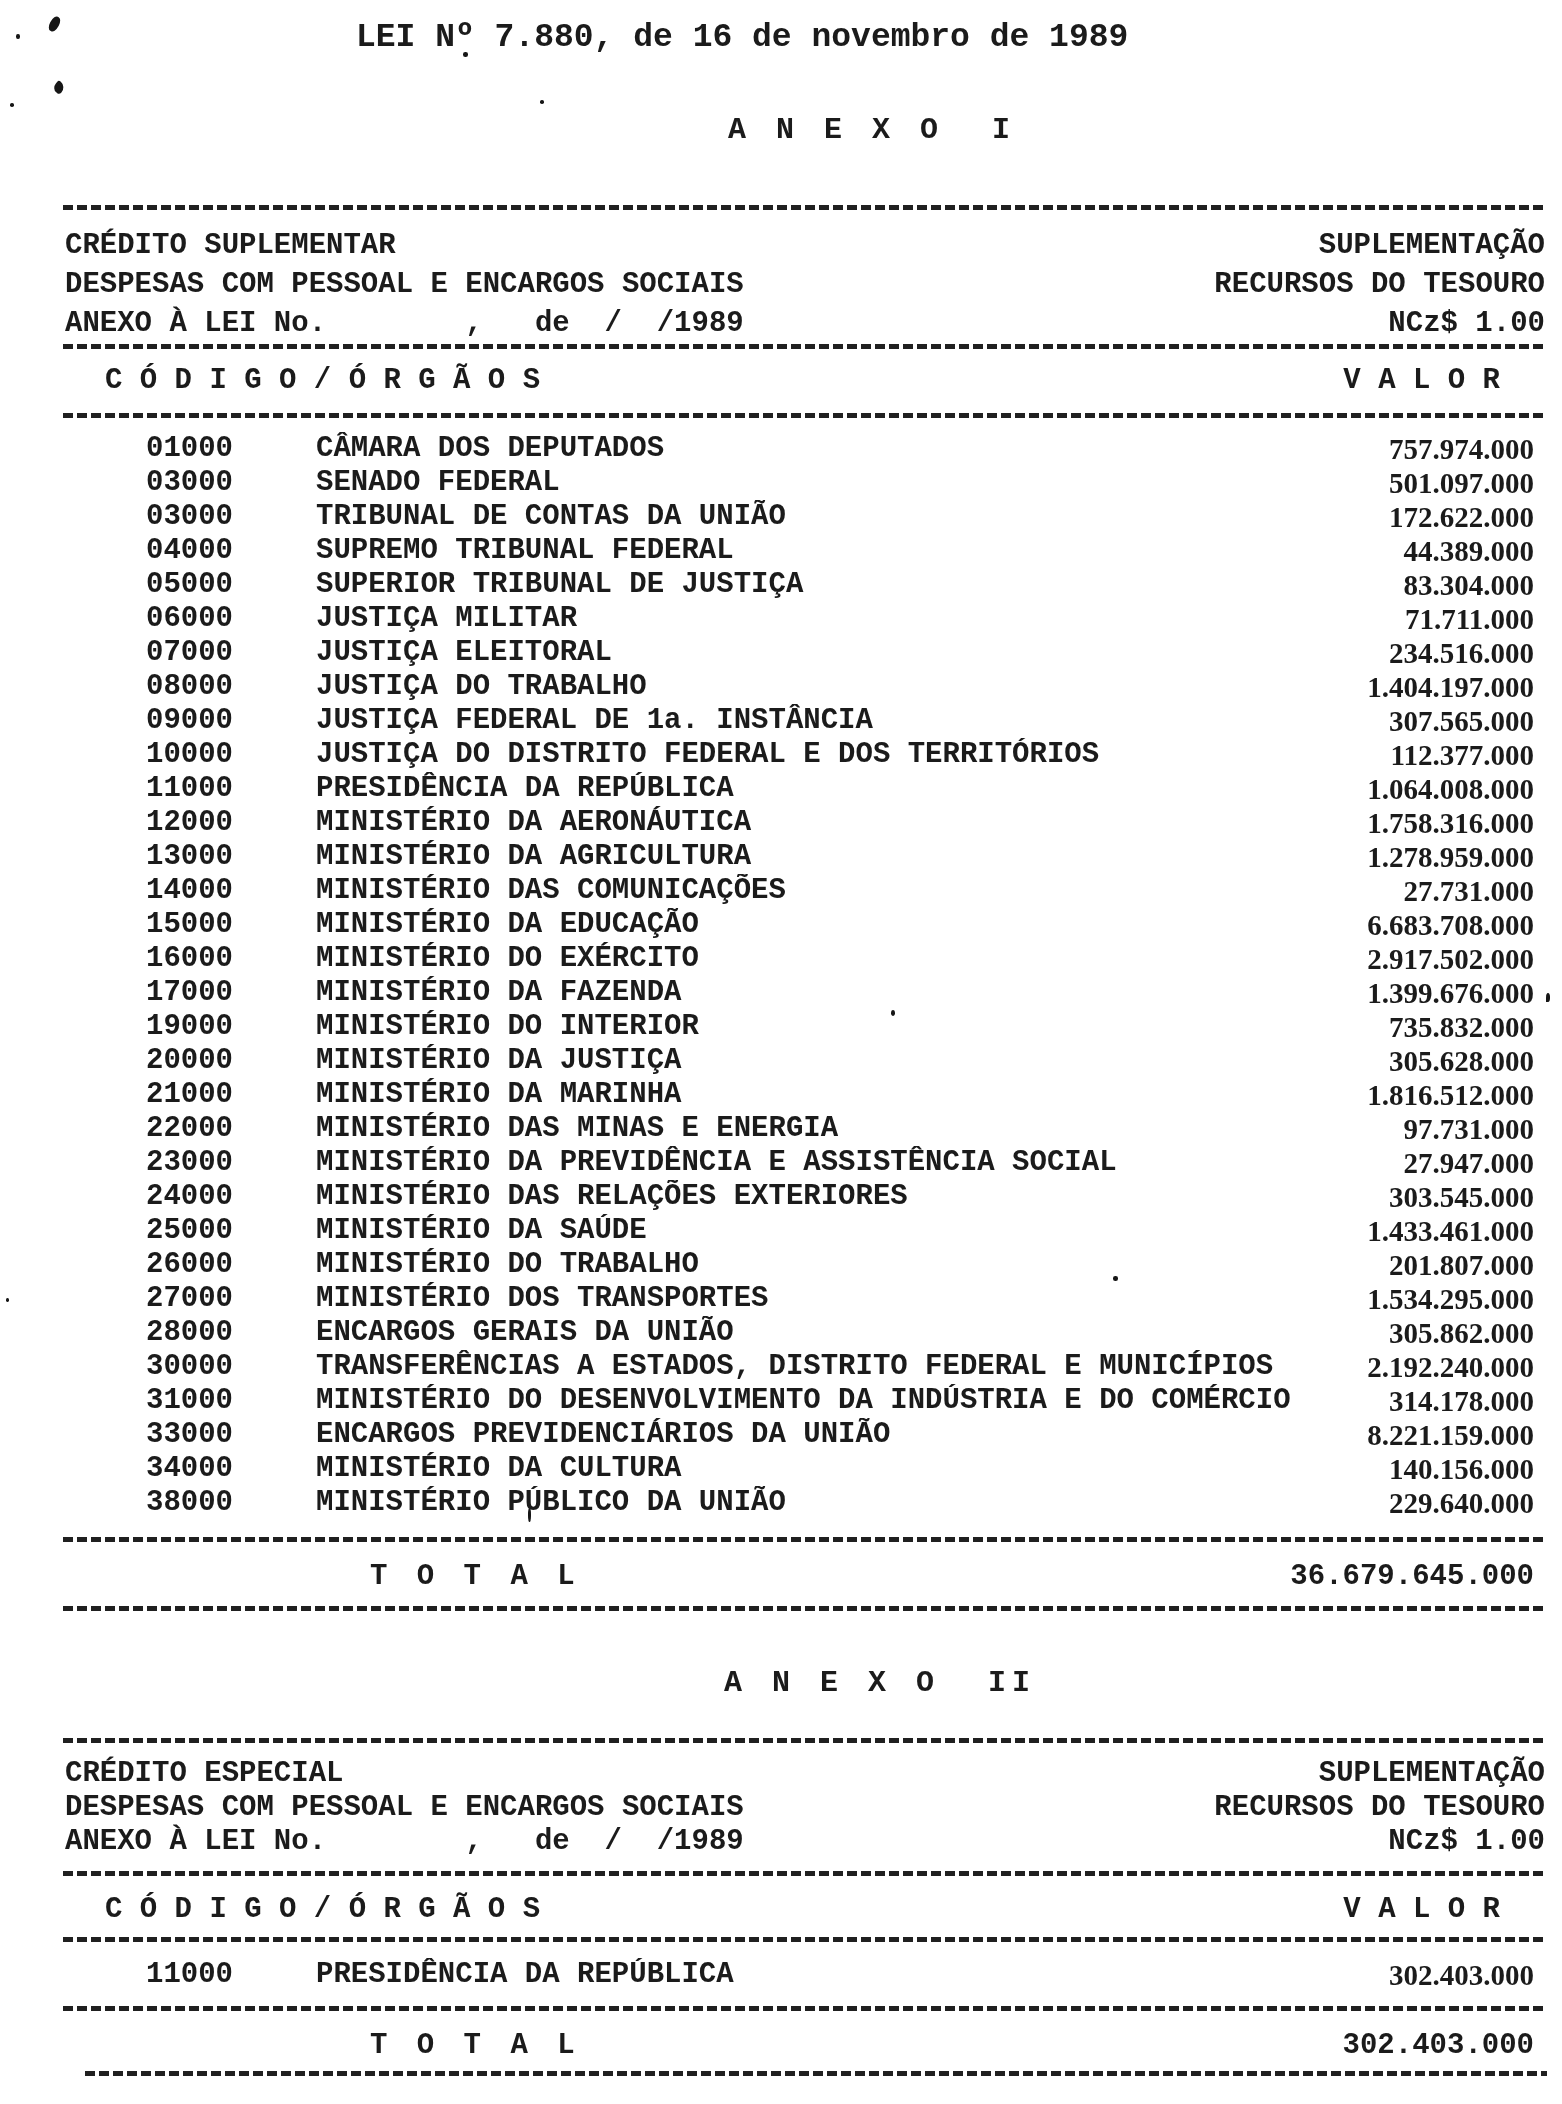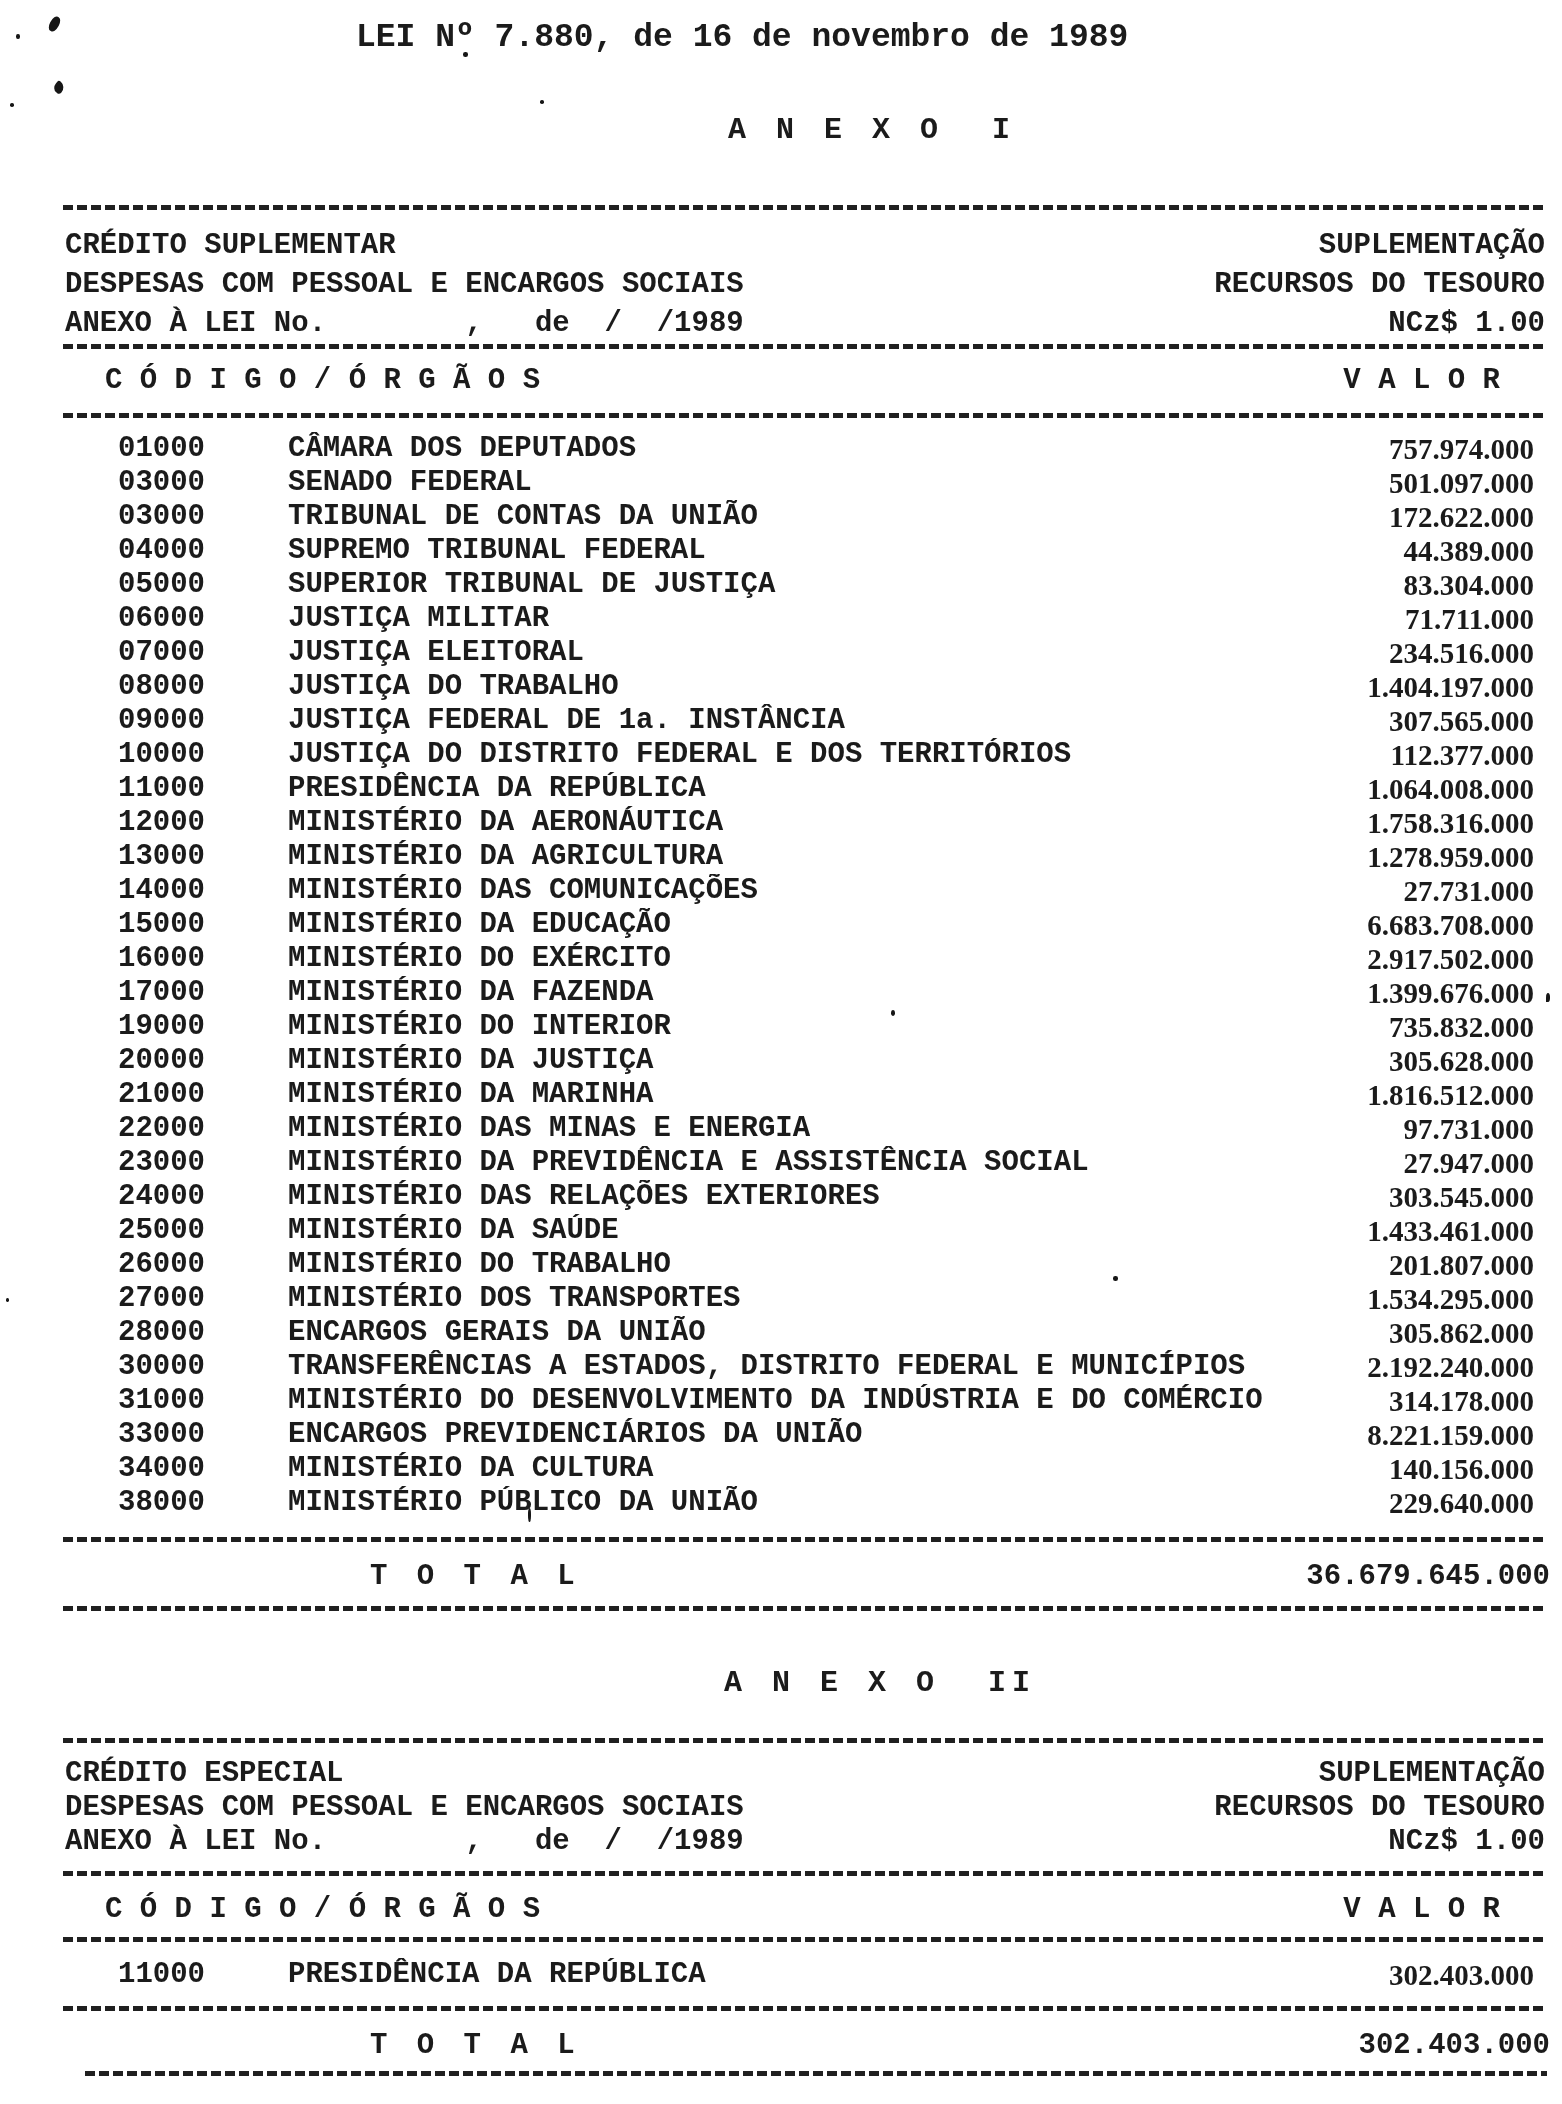--- a/index.html
+++ b/index.html
@@ -48,32 +48,32 @@
     left:105px; right:62px;
     display:flex; justify-content:space-between;
     font-size:29px; line-height:34px;
     white-space:pre;
   }
   .tbl{
     position:absolute;
     left:0; width:100%;
     font-size:29px; line-height:34px;
   }
-  .row{display:flex;}
+  .row{display:flex;padding-left:28px;}
   .c-code{flex:0 0 288px;padding-left:118px;box-sizing:border-box;white-space:pre;}
   .c-name{flex:1 1 auto;white-space:pre;overflow:hidden;}
   .c-val{flex:0 0 auto;margin-left:auto;padding-right:28px;white-space:pre;font-family:Liberation Serif, serif;}
   .total-row{
     position:absolute;
     left:0; width:100%;
     display:flex;
     font-size:29px; line-height:34px;
   }
   .total-label{padding-left:370px;letter-spacing:6px;white-space:pre;}
-  .total-value{margin-left:auto;padding-right:12px;white-space:pre;}
+  .total-value{margin-left:auto;padding-right:28px;white-space:pre;}
   
   .speck{position:absolute;background:#161616;border-radius:45%;}
 </style>
 </head>
 <body>
 
 <div id="doc">
 
   <div class="speck" style="left:50px;top:16px;width:9px;height:16px;transform:rotate(28deg);"></div>
   <div class="speck" style="left:16px;top:34px;width:4px;height:5px;"></div>

